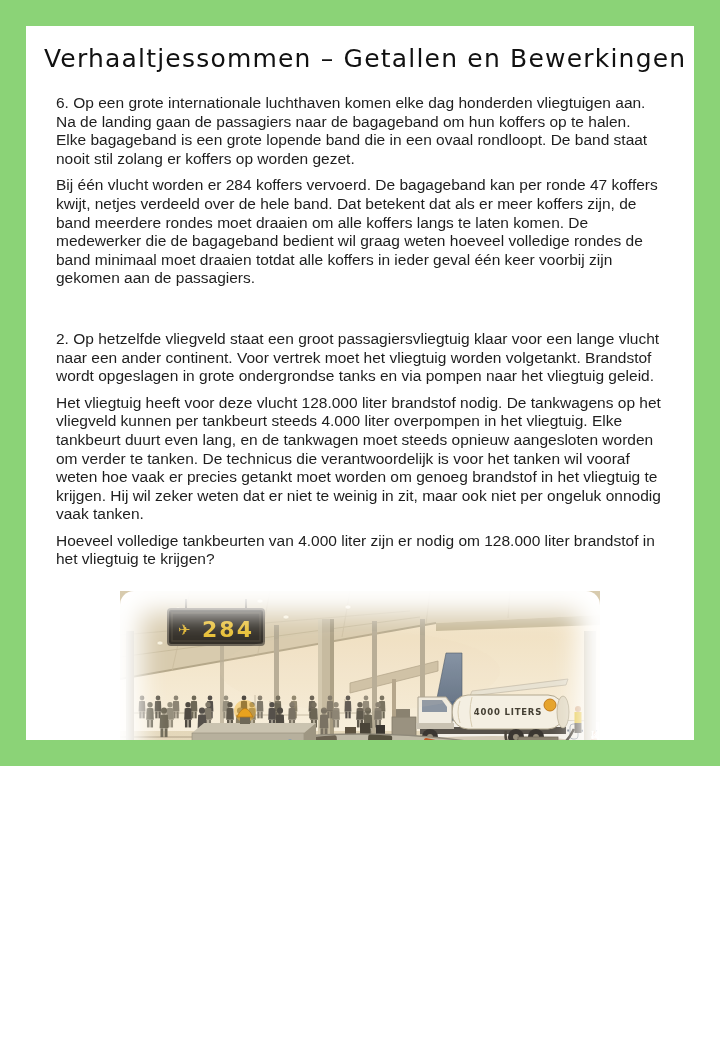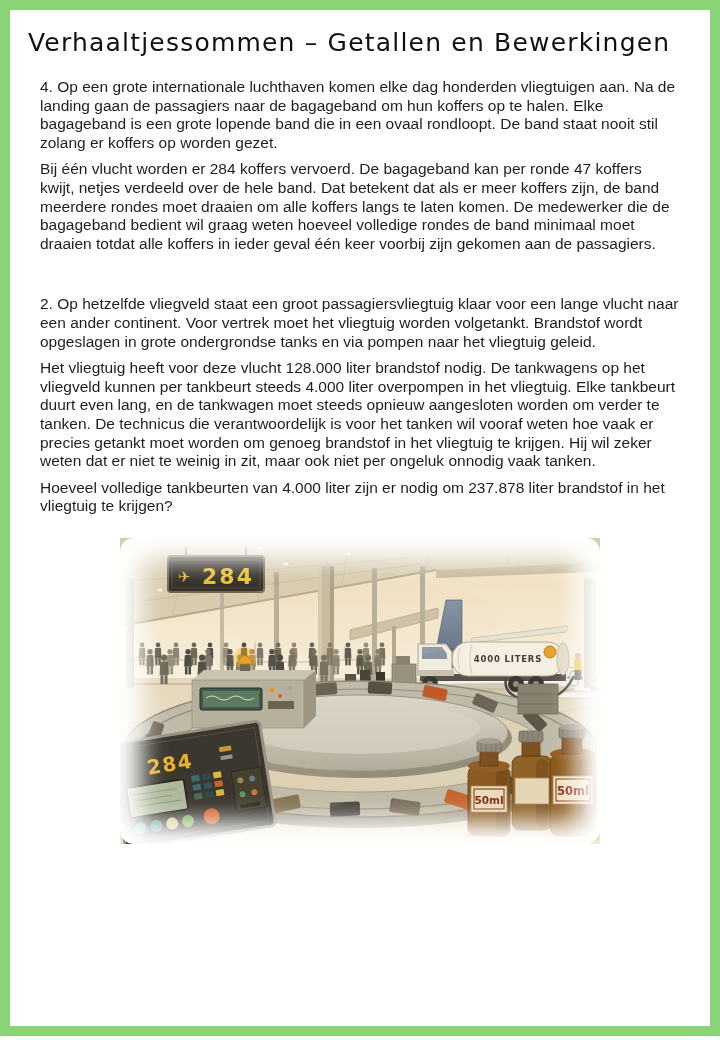--- a/index.html
+++ b/index.html
@@ -1,41 +1,41 @@
 <!DOCTYPE html>
 <html><head>
 <meta charset="utf-8">
 <style>
   html,body{margin:0;padding:0;}
   body{width:720px;height:1040px;background:#ffffff;font-family:"Liberation Sans",sans-serif;}
-  .page{width:720px;height:1036px;box-sizing:border-box;background:#8BD377;padding:10px;position:relative;}
+  .page{width:720px;height:766px;box-sizing:border-box;background:#8BD377;padding:26px;position:relative;}
   .sheet{width:100%;height:100%;background:#ffffff;box-sizing:border-box;padding:16px 30px 0 30px;overflow:hidden;position:relative;}
   h1.title{margin:0 0 0 -12px;font-family:"DejaVu Sans",sans-serif;font-weight:400;font-size:25px;line-height:34px;letter-spacing:1.2px;color:#111111;white-space:nowrap;}
   .text-col p{margin:0;font-size:15.5px;line-height:18.6px;color:#1e1e1e;text-align:left;}
   p.p-first{margin-top:18px;}
   p.p{margin-top:8px;}
   p.p-sec{margin-top:42px;}
   .illus-wrap{position:relative;width:480px;height:306px;margin:22px auto 0 auto;}
   .illus-wrap svg{display:block;}
   .vig{position:absolute;inset:0;box-shadow:inset 0 0 26px 22px #ffffff;border-radius:14px;pointer-events:none;}
-  .footer{position:absolute;right:62px;bottom:6px;color:#ffffff;font-family:Liberation Sans, sans-serif;font-size:19px;letter-spacing:0.8px;}
+  .footer{position:absolute;right:62px;bottom:23px;color:#ffffff;font-family:Liberation Serif, serif;font-size:12px;letter-spacing:0.8px;}
   text{font-family:"DejaVu Sans",sans-serif;}
 </style>
 </head>
 <body>
 
 <div class="page">
   <div class="sheet">
     <h1 class="title">Verhaaltjessommen – Getallen en Bewerkingen</h1>
     <div class="text-col">
-      <p class="p-first">4. Op een grote internationale luchthaven komen elke dag honderden vliegtuigen aan. Na de landing gaan de passagiers naar de bagageband om hun koffers op te halen. Elke bagageband is een grote lopende band die in een ovaal rondloopt. De band staat nooit stil zolang er koffers op worden gezet.</p>
+      <p class="p-first">6. Op een grote internationale luchthaven komen elke dag honderden vliegtuigen aan. Na de landing gaan de passagiers naar de bagageband om hun koffers op te halen. Elke bagageband is een grote lopende band die in een ovaal rondloopt. De band staat nooit stil zolang er koffers op worden gezet.</p>
       <p class="p">Bij één vlucht worden er 284 koffers vervoerd. De bagageband kan per ronde 47 koffers kwijt, netjes verdeeld over de hele band. Dat betekent dat als er meer koffers zijn, de band meerdere rondes moet draaien om alle koffers langs te laten komen. De medewerker die de bagageband bedient wil graag weten hoeveel volledige rondes de band minimaal moet draaien totdat alle koffers in ieder geval één keer voorbij zijn gekomen aan de passagiers.</p>
       <p class="p-sec">2. Op hetzelfde vliegveld staat een groot passagiersvliegtuig klaar voor een lange vlucht naar een ander continent. Voor vertrek moet het vliegtuig worden volgetankt. Brandstof wordt opgeslagen in grote ondergrondse tanks en via pompen naar het vliegtuig geleid.</p>
       <p class="p">Het vliegtuig heeft voor deze vlucht 128.000 liter brandstof nodig. De tankwagens op het vliegveld kunnen per tankbeurt steeds 4.000 liter overpompen in het vliegtuig. Elke tankbeurt duurt even lang, en de tankwagen moet steeds opnieuw aangesloten worden om verder te tanken. De technicus die verantwoordelijk is voor het tanken wil vooraf weten hoe vaak er precies getankt moet worden om genoeg brandstof in het vliegtuig te krijgen. Hij wil zeker weten dat er niet te weinig in zit, maar ook niet per ongeluk onnodig vaak tanken.</p>
-      <p class="p">Hoeveel volledige tankbeurten van 4.000 liter zijn er nodig om 237.878 liter brandstof in het vliegtuig te krijgen?</p>
+      <p class="p">Hoeveel volledige tankbeurten van 4.000 liter zijn er nodig om 128.000 liter brandstof in het vliegtuig te krijgen?</p>
     </div>
 
     <div class="illus-wrap">
       <svg viewBox="0 0 480 306" width="480" height="306">
         <defs>
           <linearGradient id="sky" x1="0" y1="0" x2="0" y2="1">
             <stop offset="0" stop-color="#eedcba"></stop>
               <stop offset="1" stop-color="#f8f0de"></stop>
           </linearGradient>
           <linearGradient id="floorG" x1="0" y1="0" x2="0" y2="1">

